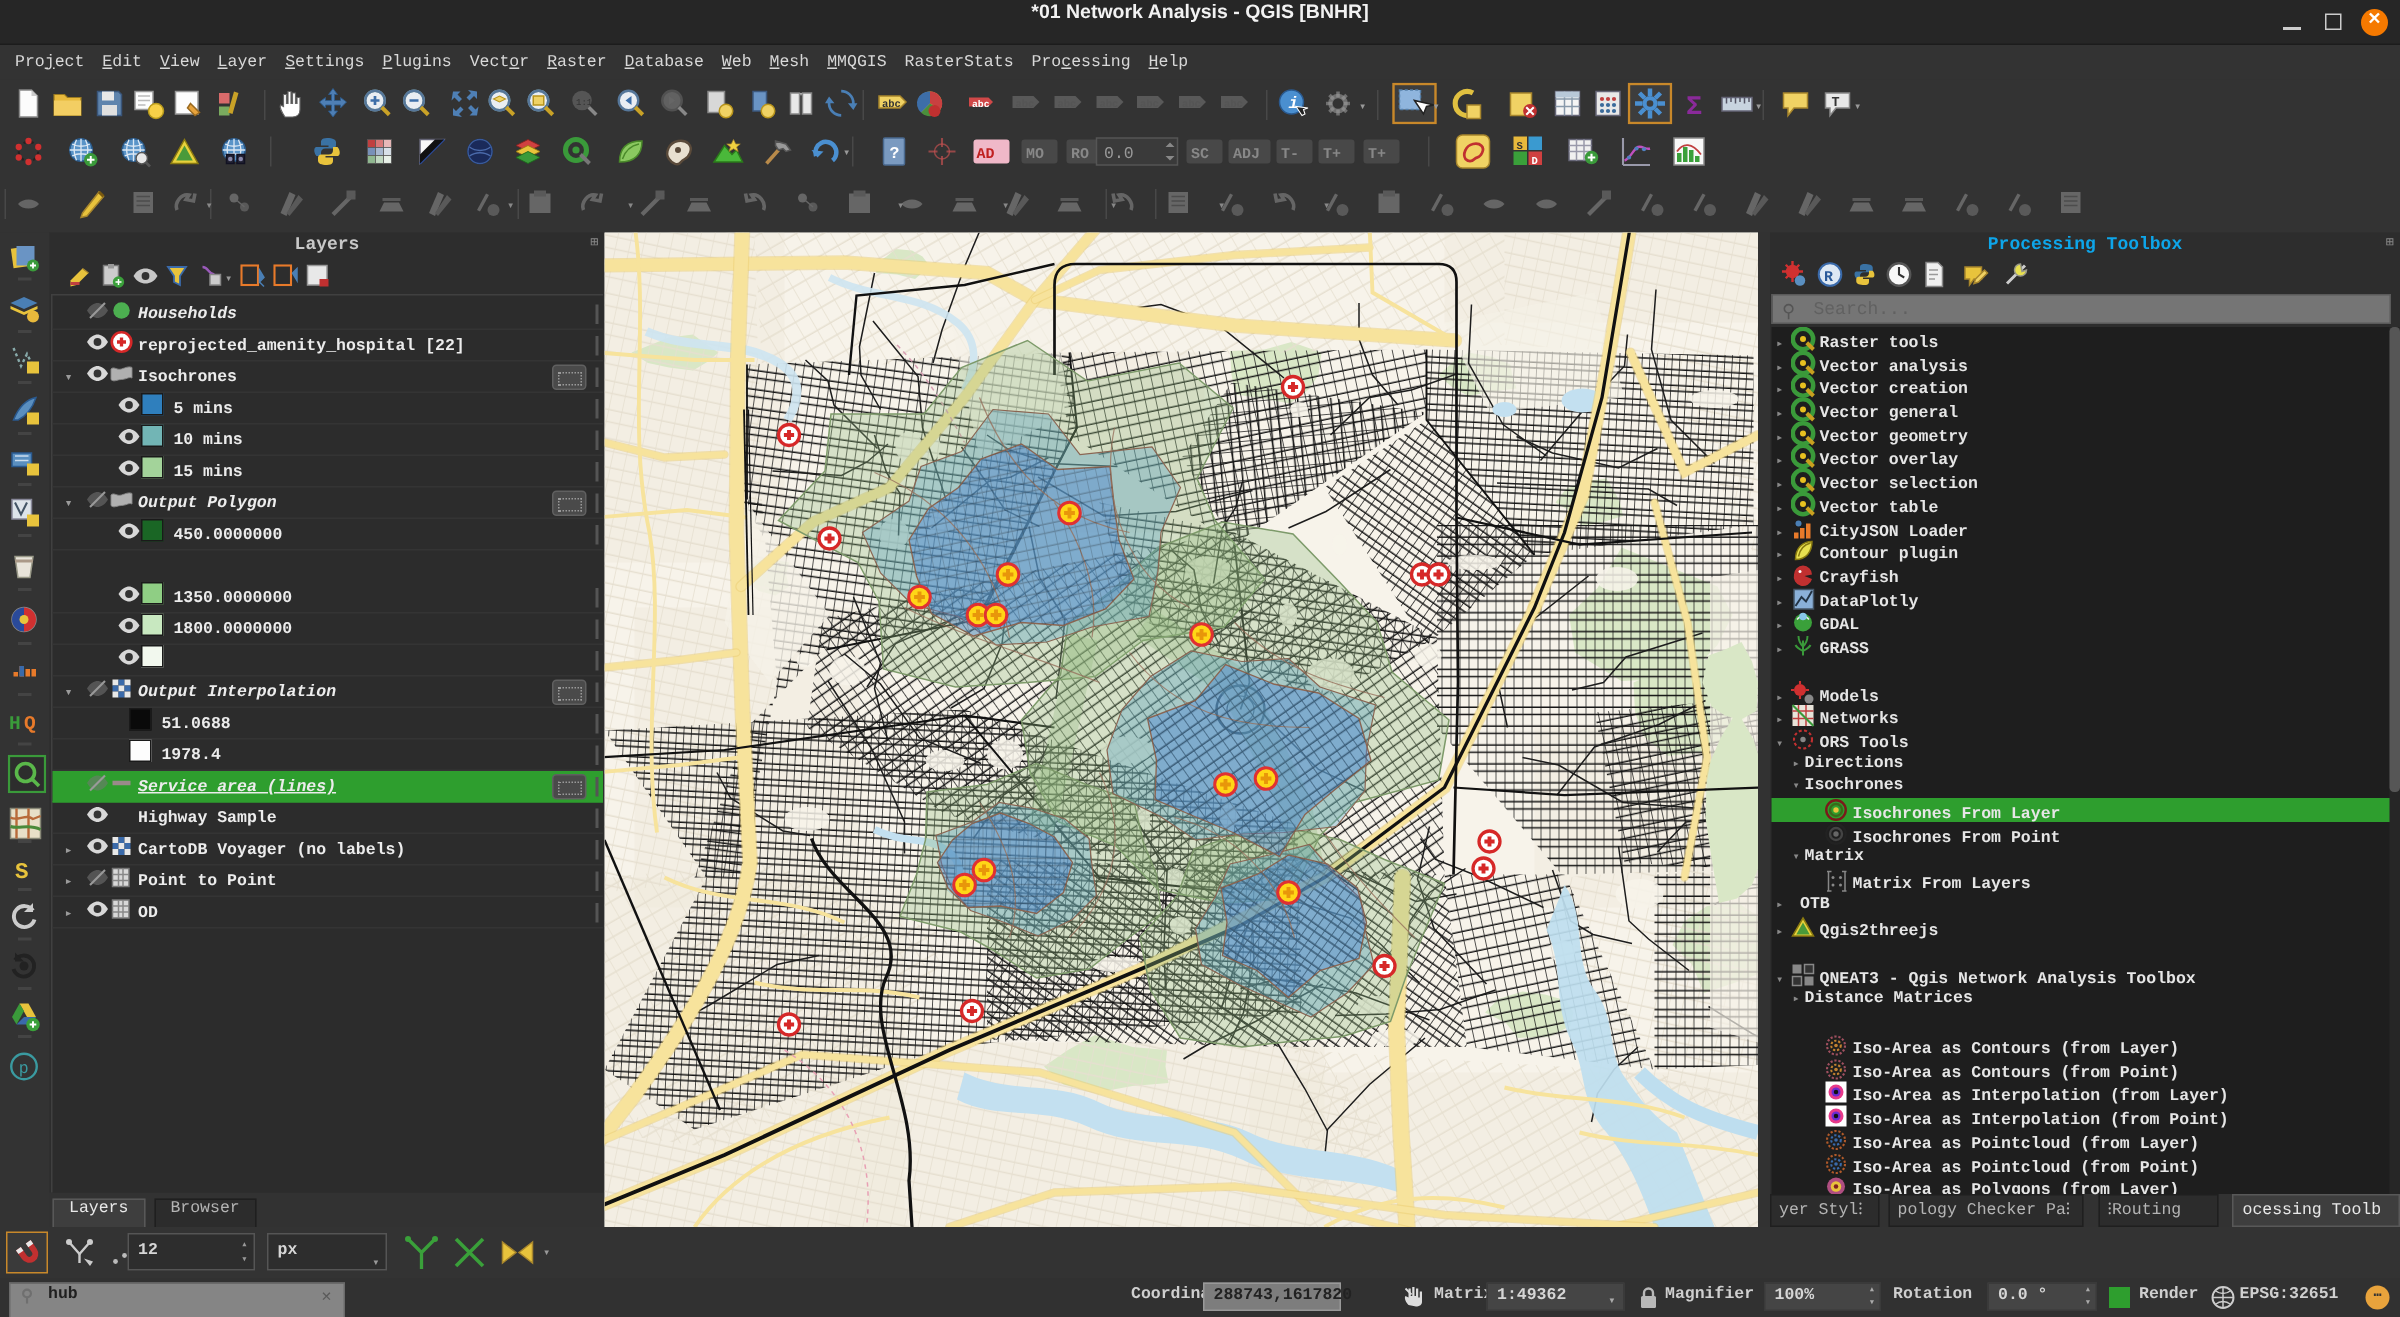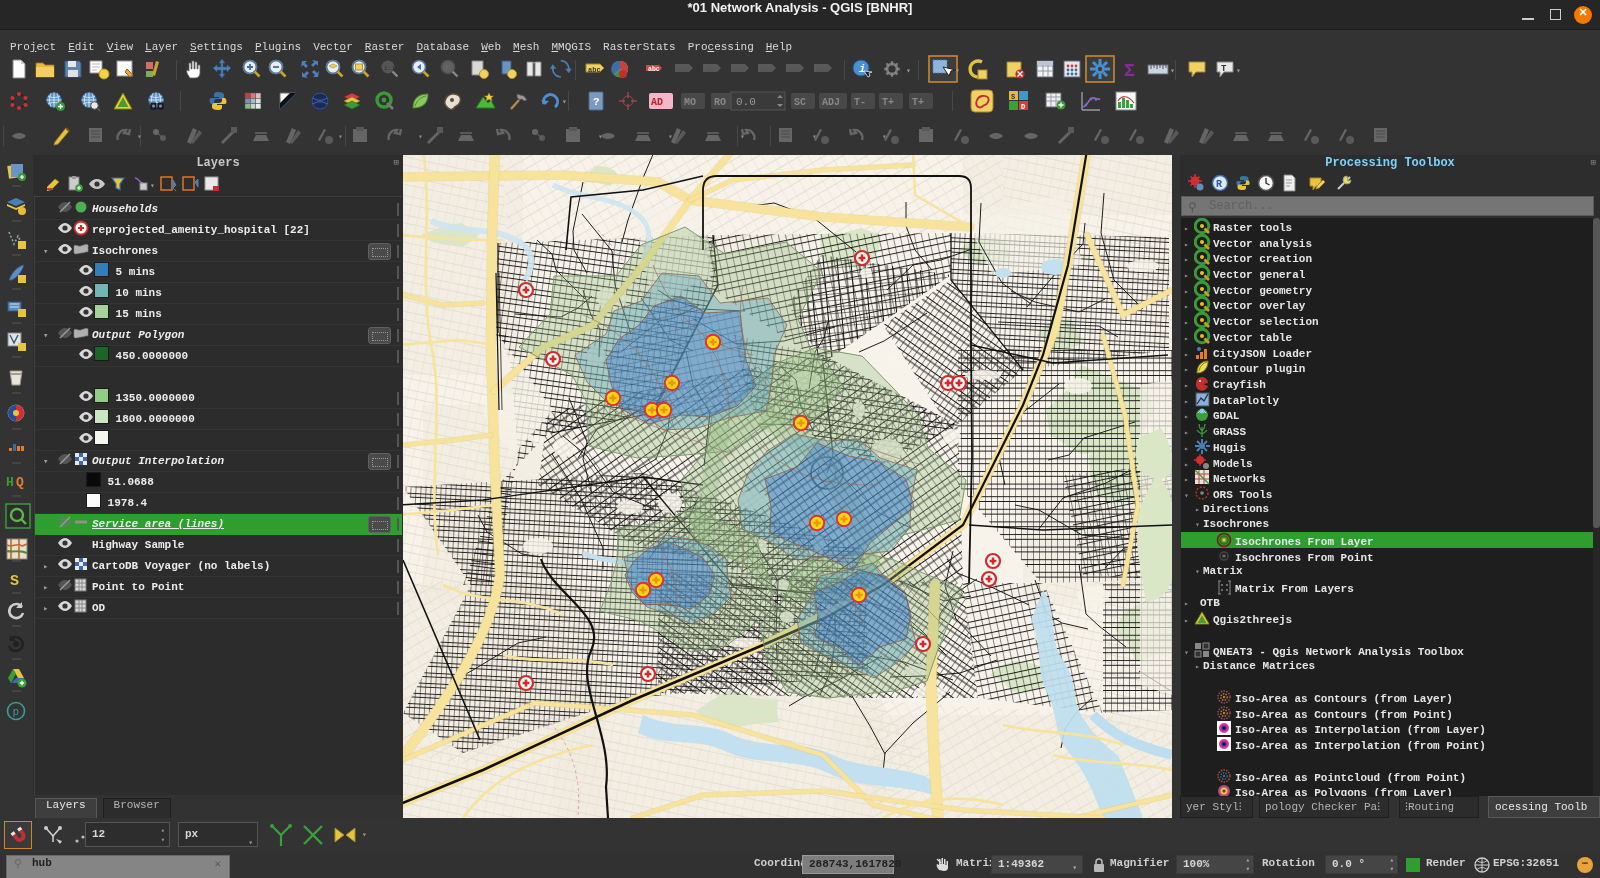--- a/index.html
+++ b/index.html
@@ -1,39 +1,39 @@
 <!DOCTYPE html>
 <html><head><meta charset="utf-8"><style>
 *{margin:0;padding:0;box-sizing:border-box}
 html,body{width:1600px;height:878px;overflow:hidden;background:#323232;
  font-family:"Liberation Mono",monospace}
 .abs{position:absolute}
 #titlebar{left:0;top:0;width:1600px;height:30px;background:#262626;border-bottom:1px solid #1c1c1c}
 #title{width:100%;text-align:center;line-height:30px;color:#f2f2f2;font:bold 13px "Liberation Sans",sans-serif}
 .winbtn{position:absolute;color:#ccc;text-align:center}
-#menubar{left:0;top:30px;width:1600px;height:23px;background:#333;display:flex;align-items:flex-end;padding-left:10px}
+#menubar{left:0;top:30px;width:1600px;height:23px;background:#333;display:flex;align-items:center;padding-left:10px}
 #menubar span{color:#d8d8d8;font:11px "Liberation Mono",monospace;margin-right:12px}
 #menubar u{text-decoration:underline}
 .tbrow{left:0;width:1600px;background:#333}
 .sep{position:absolute;width:1px;background:#484848}
 #leftstrip{left:0;top:155px;width:33px;height:723px;background:#333}
 #layerspanel{left:33px;top:155px;width:370px;height:640px;background:#2d2d2d}
 #lp-head{position:absolute;left:0;top:1px;width:100%;height:16px;text-align:center;color:#c8c8c8;font:bold 12px "Liberation Mono",monospace}
 #lp-tree{position:absolute;left:1px;top:41px;width:368px;height:599px;background:#2c2c2c;border-top:1px solid #404040;border-left:1px solid #404040}
 .trow{position:absolute;left:0;width:100%;height:21px;border-bottom:1px solid #343434;color:#ececec;font:bold 11px "Liberation Mono",monospace;line-height:20px;white-space:nowrap;padding-left:8px}
 .trow .ri{position:absolute;right:3px;top:4px;width:2px;height:13px;background:#555}
 .ind{position:absolute;right:11px;top:2px;width:23px;height:17px;background:#4a4a4a;border:1px solid #606060;border-radius:3px}
 .ind:after{content:"";position:absolute;left:3px;top:4px;width:14px;height:7px;border:1px dotted #9a9a9a}
 .chip{display:inline-block;width:15px;height:15px;vertical-align:-2px;border:1px solid #1a1a1a}
 #ltabs{left:35px;top:795px;height:23px}
 .ptab{display:inline-block;height:23px;line-height:21px;padding:0 10px;color:#b4b4b4;font:11px "Liberation Mono",monospace;background:#2c2c2c;border:1px solid #1f1f1f;margin-right:2px}
 .ptab.act{background:#3e3e3e;color:#e8e8e8;border-color:#585858}
 #map{left:403px;top:155px;width:769px;height:663px;background:#f7f3ea;overflow:hidden}
 #rightpanel{left:1180px;top:155px;width:420px;height:641px;background:#2d2d2d}
-#rp-head{position:absolute;left:0;top:1px;width:100%;height:16px;text-align:center;color:#7dd3fc;font:bold 12px "Liberation Mono",monospace}
+#rp-head{position:absolute;left:0;top:1px;width:100%;height:16px;text-align:center;color:#0ea5e9;font:bold 12px "Liberation Mono",monospace}
 #rp-search{position:absolute;left:1px;top:41px;width:413px;height:20px;background:#757575;border:1px solid #5a5a5a;color:#616161;font:12px "Liberation Mono",monospace;line-height:19px;padding-left:27px}
 #rp-tree{position:absolute;left:1px;top:63px;width:413px;height:578px;background:#1e1e1e}
 .prow{position:absolute;left:0;width:100%;height:16px;color:#e6e6e6;font:bold 11px "Liberation Mono",monospace;line-height:16px;white-space:nowrap}
 #botbar{left:0;top:818px;width:1600px;height:34px;background:#333}
 #statusbar{left:0;top:852px;width:1600px;height:26px;background:#313131;color:#cfcfcf;font:bold 11px "Liberation Mono",monospace}
 .sbox{position:absolute;top:3px;height:19px;background:#454545;color:#d6d6d6;font:bold 11px "Liberation Mono",monospace;line-height:17px;padding:0 6px;border:1px solid #3a3a3a}
 .slabel{position:absolute;top:5px}
 </style></head><body>
 <div id="titlebar" class="abs">
     <div id="title">*01 Network Analysis - QGIS [BNHR]</div>
@@ -1375,28 +1375,20 @@
             <path d="M3,13l4-6 3,3 4-7" stroke="#234" fill="none" stroke-width="1.3"></path>
           </svg></span>DataPlotly</div>
       <div class="prow" style="top:188px"><span style="display:inline-block;width:11px;color:#888;font-size:8px;text-align:center">▸</span><span style="display:inline-block;width:21px;vertical-align:-4px;padding-left:2px"><svg width="17" height="17" viewBox="0 0 17 17">
             <circle cx="8" cy="9" r="6" fill="#3aa03a"></circle>
             <path d="M4,7c2-3 6-3 8,0" stroke="#e8e8e8" fill="none"></path>
             <circle cx="8" cy="5" r="2.5" fill="#88c8e8"></circle>
           </svg></span>GDAL</div>
       <div class="prow" style="top:204px"><span style="display:inline-block;width:11px;color:#888;font-size:8px;text-align:center">▸</span><span style="display:inline-block;width:21px;vertical-align:-4px;padding-left:2px"><svg width="17" height="17" viewBox="0 0 17 17">
             <path d="M8,15V5M8,9C6,7 5,5 5,2M8,9c2-2 3-4 3-7M8,12C6,11 4,10 3,8M8,12c2-1 4-2 5-4" stroke="#3a9a3a" stroke-width="1.3" fill="none"></path>
           </svg></span>GRASS</div>
-      <div class="prow" style="top:220px"><span style="display:inline-block;width:11px;color:#888;font-size:8px;text-align:center">▸</span><span style="display:inline-block;width:21px;vertical-align:-4px;padding-left:2px"><svg width="17" height="17" viewBox="0 0 17 17">
-            <g fill="#4a7fb5">
-              <circle cx="8" cy="8" r="3"></circle>
-              <g stroke="#4a7fb5" stroke-width="2">
-                <path d="M8,1v4M8,12v4M1,8h4M12,8h4M3,3l3,3M10,10l3,3M13,3l-3,3M6,10l-3,3"></path>
-              </g>
-            </g>
-          </svg></span>Hqgis</div>
       <div class="prow" style="top:236px"><span style="display:inline-block;width:11px;color:#888;font-size:8px;text-align:center">▸</span><span style="display:inline-block;width:21px;vertical-align:-4px;padding-left:2px"><svg width="17" height="17" viewBox="0 0 17 17">
             <circle cx="6" cy="6" r="4" fill="#d03030"></circle>
             <g stroke="#d03030" stroke-width="1.4">
               <path d="M6,0v2M6,10v2M0,6h2M10,6h2"></path>
             </g>
             <circle cx="12" cy="12" r="3" fill="#888"></circle>
           </svg></span>Models</div>
       <div class="prow" style="top:251px"><span style="display:inline-block;width:11px;color:#888;font-size:8px;text-align:center">▸</span><span style="display:inline-block;width:21px;vertical-align:-4px;padding-left:2px"><svg width="17" height="17" viewBox="0 0 17 17">
             <rect x="1" y="1" width="14" height="14" fill="#e8e4da"></rect>
             <path d="M1,5h14M1,10h14M5,1v14M10,1v14" stroke="#c04040" stroke-width="1"></path>
@@ -1453,20 +1445,25 @@
             <circle cx="8" cy="8" r="5" fill="#e83a8a"></circle>
             <circle cx="8" cy="8" r="3" fill="#6a2ad0"></circle>
             <circle cx="8" cy="8" r="1.5" fill="#111"></circle>
           </svg></span>Iso-Area as Interpolation (from Layer)</div>
       <div class="prow" style="top:518px"><span style="display:inline-block;width:11px"></span><span style="display:inline-block;width:11px"></span><span style="display:inline-block;width:11px"></span><span style="display:inline-block;width:21px;vertical-align:-4px;padding-left:2px"><svg width="17" height="17" viewBox="0 0 17 17">
             <rect x="1" y="1" width="14" height="14" fill="#fff"></rect>
             <circle cx="8" cy="8" r="5" fill="#e83a8a"></circle>
             <circle cx="8" cy="8" r="3" fill="#6a2ad0"></circle>
             <circle cx="8" cy="8" r="1.5" fill="#111"></circle>
           </svg></span>Iso-Area as Interpolation (from Point)</div>
+      <div class="prow" style="top:534px"><span style="display:inline-block;width:11px"></span><span style="display:inline-block;width:11px"></span><span style="display:inline-block;width:11px"></span><span style="display:inline-block;width:21px;vertical-align:-4px;padding-left:2px"><svg width="17" height="17" viewBox="0 0 17 17">
+            <circle cx="8" cy="8" r="6" fill="none" stroke="#b05a2a" stroke-width="1.4" stroke-dasharray="1.5,1.2"></circle>
+            <circle cx="8" cy="8" r="3.2" fill="none" stroke="#3a6aaa" stroke-width="1.4" stroke-dasharray="1.5,1.2"></circle>
+            <circle cx="8" cy="8" r="1.2" fill="#3a6aaa"></circle>
+          </svg></span>Iso-Area as Pointcloud (from Layer)</div>
       <div class="prow" style="top:550px"><span style="display:inline-block;width:11px"></span><span style="display:inline-block;width:11px"></span><span style="display:inline-block;width:11px"></span><span style="display:inline-block;width:21px;vertical-align:-4px;padding-left:2px"><svg width="17" height="17" viewBox="0 0 17 17">
             <circle cx="8" cy="8" r="6" fill="none" stroke="#b05a2a" stroke-width="1.4" stroke-dasharray="1.5,1.2"></circle>
             <circle cx="8" cy="8" r="3.2" fill="none" stroke="#3a6aaa" stroke-width="1.4" stroke-dasharray="1.5,1.2"></circle>
             <circle cx="8" cy="8" r="1.2" fill="#3a6aaa"></circle>
           </svg></span>Iso-Area as Pointcloud (from Point)</div>
       <div class="prow" style="top:565px"><span style="display:inline-block;width:11px"></span><span style="display:inline-block;width:11px"></span><span style="display:inline-block;width:11px"></span><span style="display:inline-block;width:21px;vertical-align:-4px;padding-left:2px"><svg width="17" height="17" viewBox="0 0 17 17">
             <circle cx="8" cy="8" r="6" fill="#d45a9a" opacity="0.8"></circle>
             <circle cx="8" cy="8" r="3.5" fill="#e8c33c"></circle>
             <circle cx="8" cy="8" r="1.5" fill="#802020"></circle>
           </svg></span>Iso-Area as Polygons (from Layer)</div>

